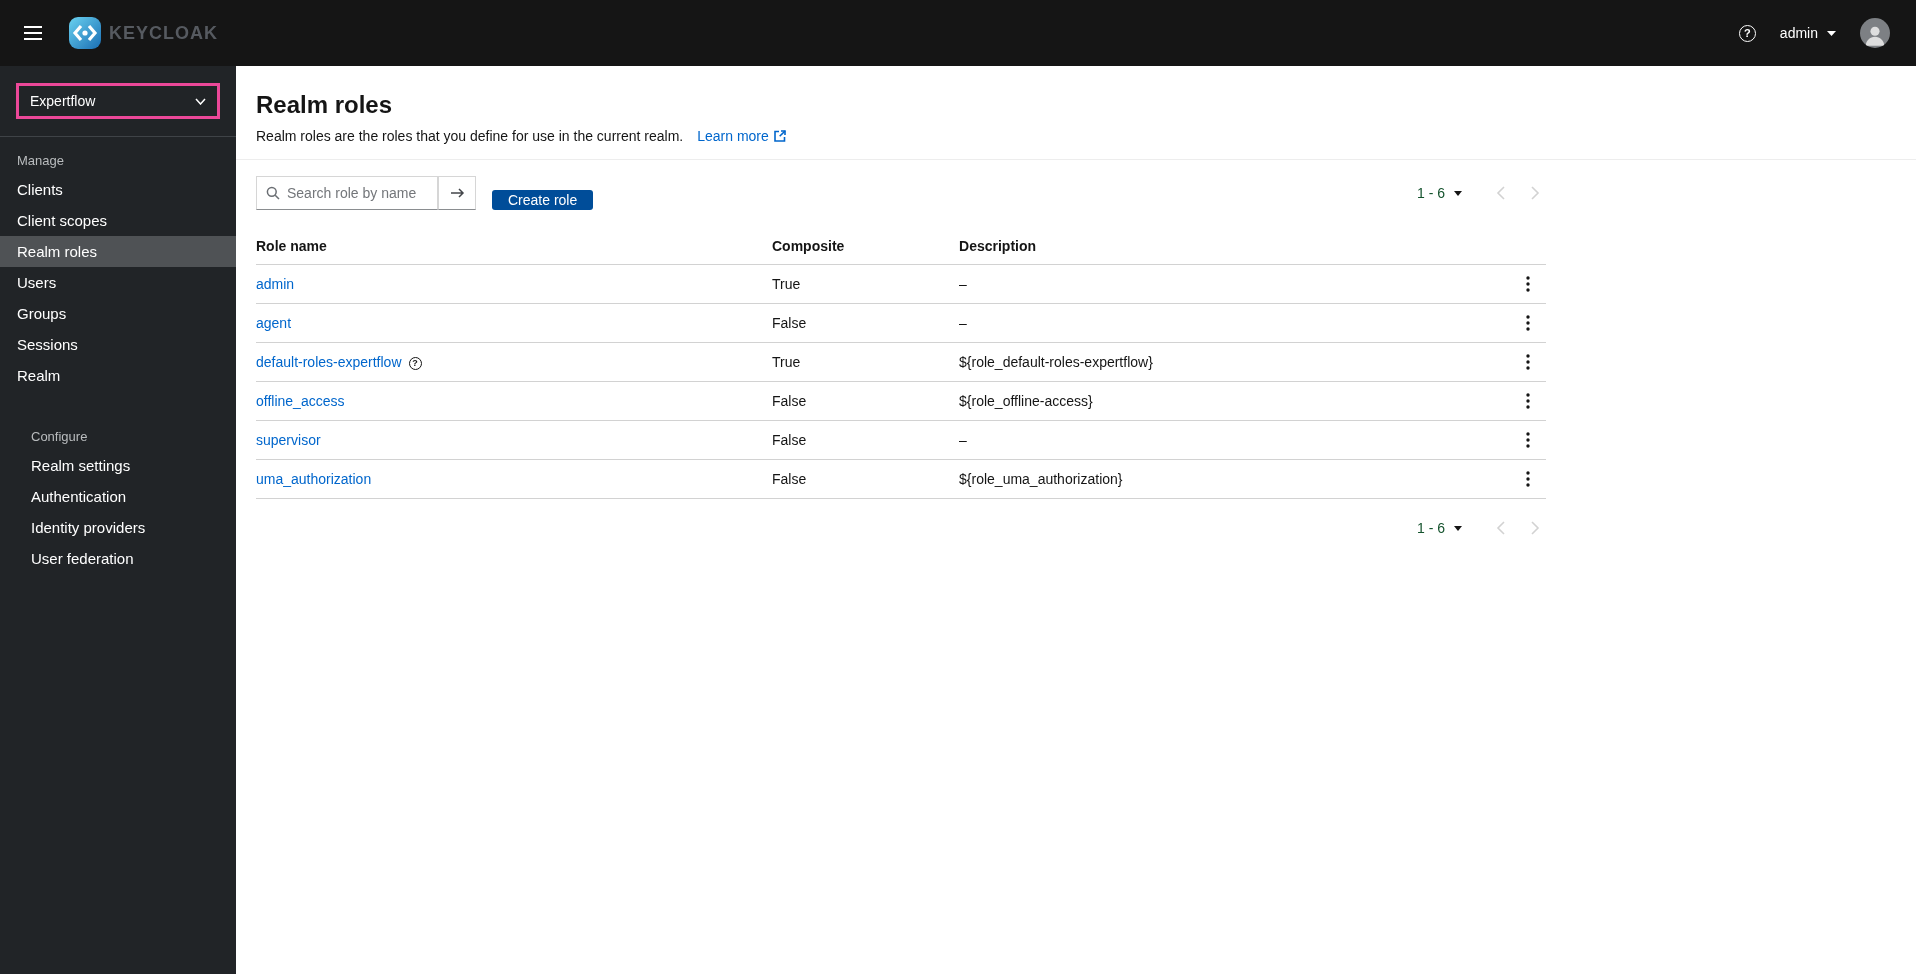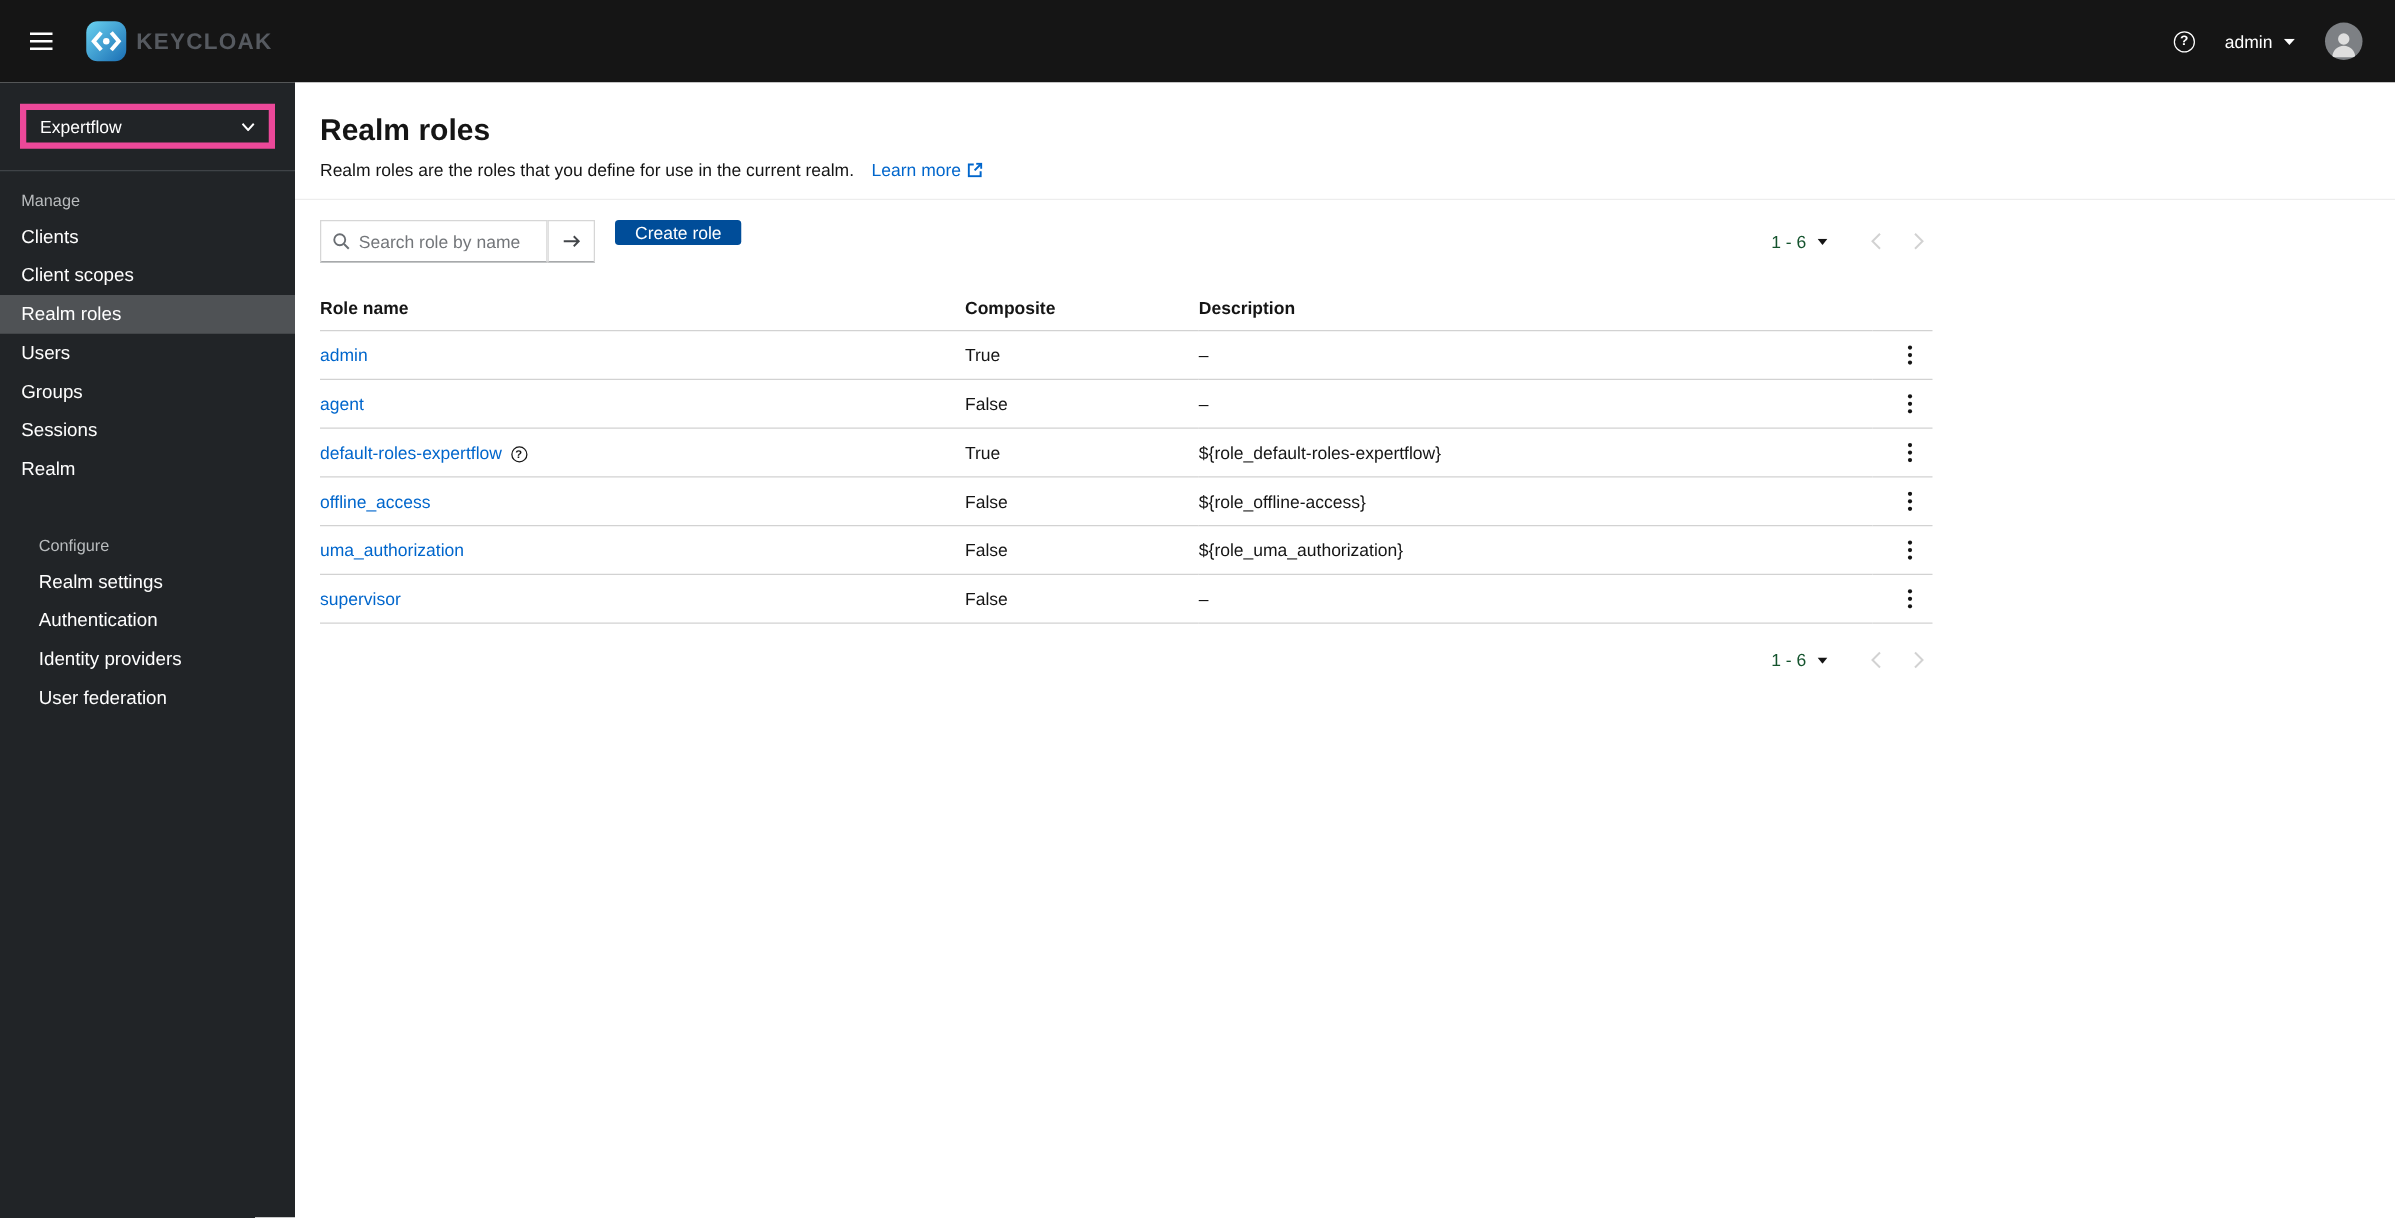--- a/index.html
+++ b/index.html
@@ -23,37 +23,37 @@
   .masthead-right { margin-left: auto; display: flex; align-items: center; gap: 24px; }
   .icon-btn { background: none; border: none; color: #fff; cursor: pointer; display: flex; align-items: center; }
   .q-circle { display: inline-flex; align-items: center; justify-content: center; border: 1.5px solid currentColor; border-radius: 50%; width: 17px; height: 17px; font-size: 11px; font-weight: bold; }
   .user-menu { background: none; border: none; color: #fff; font-size: 14px; font-family: inherit; display: flex; align-items: center; gap: 9px; cursor: pointer; }
   .avatar { width: 30px; height: 30px; border-radius: 50%; background: #7d8084; border: none; overflow: hidden; display: flex; align-items: flex-end; justify-content: center; cursor: pointer; padding: 0; }
 
   
   .layout { flex: 1; display: flex; min-height: 0; }
   .sidebar { width: 236px; flex: 0 0 236px; background: var(--sidebar-bg); color: #fff; overflow: hidden; }
   .realm-wrap { padding: 17px 16px; border-bottom: 1px solid #3f4347; }
-  .realm-selector { width: 100%; height: 36px; background: transparent; border: 5px solid #ec4899; color: #fff; display: flex; align-items: center; justify-content: space-between; padding: 0 11px; font-size: 14px; font-family: inherit; cursor: pointer; }
+  .realm-selector { width: 100%; height: 36px; background: transparent; border: 3px solid #ec4899; color: #fff; display: flex; align-items: center; justify-content: space-between; padding: 0 11px; font-size: 14px; font-family: inherit; cursor: pointer; }
   .nav-section { padding-top: 10px; }
   .nav-section + .nav-section { margin-top: 22px; padding-left: 14px; }
   .nav-title { font-size: 13px; font-weight: normal; color: #b9bcbe; padding: 6px 17px; }
   .nav-list { list-style: none; }
   .nav-item { padding: 7px 17px; font-size: 15px; color: #fff; cursor: pointer; }
   .nav-item.active { background: var(--sidebar-active-bg); }
 
   
   .main { flex: 1; background: #fff; overflow: hidden; }
   .page-header { padding: 25px 24px 15px 20px; border-bottom: 1px solid #ededed; }
   .page-title { font-size: 24px; font-weight: 600; color: #151515; }
   .subtitle { margin-top: 9px; font-size: 14px; color: #151515; display: flex; align-items: center; }
   .learn-more { color: var(--accent); text-decoration: none; margin-left: 14px; display: inline-flex; align-items: center; gap: 5px; cursor: pointer; }
   .content { padding: 16px 20px 0 20px; max-width: 1330px; }
   .toolbar { display: flex; align-items: center; justify-content: space-between; margin-bottom: 18px; }
-  .toolbar-left { display: flex; align-items: flex-start; }
+  .toolbar-left { display: flex; align-items: flex-end; }
   .search-group { display: flex; height: 34px; }
   .search-box { display: flex; align-items: center; gap: 7px; width: 182px; background: #fff; border: 1px solid #d6d6d6; border-bottom-color: #8a8d90; padding: 0 9px; }
   .search-icon { color: #6a6e73; display: flex; }
   .search-input { border: none; outline: none; flex: 1; min-width: 0; font-size: 14px; font-family: inherit; color: #151515; background: transparent; }
   .search-input::placeholder { color: #73767a; }
   .search-submit { width: 38px; background: #fff; border: 1px solid #d6d6d6; border-bottom-color: #8a8d90; color: #43464a; cursor: pointer; display: flex; align-items: center; justify-content: center; }
   .btn-primary { margin-left: 16px; height: 20px; padding: 0 16px; background: var(--primary-button); color: #fff; border: none; border-radius: 3px; font-size: 14px; font-family: inherit; cursor: pointer; }
 
   
   .pagination { display: flex; align-items: center; }
@@ -268,35 +268,35 @@
               <td>${role_offline-access}</td>
               <td class="kebab-cell"><button class="kebab-btn">
                     <svg width="4" height="16" viewBox="0 0 4 16">
                       <circle cx="2" cy="2" r="1.7" fill="currentColor"></circle>
                       <circle cx="2" cy="8" r="1.7" fill="currentColor"></circle>
                       <circle cx="2" cy="14" r="1.7" fill="currentColor"></circle>
                     </svg>
                   </button></td>
             </tr>
             <tr>
+              <td><a class="role-link">supervisor</a></td>
+              <td>False</td>
+              <td>–</td>
+              <td class="kebab-cell"><button class="kebab-btn">
+                    <svg width="4" height="16" viewBox="0 0 4 16">
+                      <circle cx="2" cy="2" r="1.7" fill="currentColor"></circle>
+                      <circle cx="2" cy="8" r="1.7" fill="currentColor"></circle>
+                      <circle cx="2" cy="14" r="1.7" fill="currentColor"></circle>
+                    </svg>
+                  </button></td>
+            </tr>
+            <tr>
               <td><a class="role-link">uma_authorization</a></td>
               <td>False</td>
               <td>${role_uma_authorization}</td>
-              <td class="kebab-cell"><button class="kebab-btn">
-                    <svg width="4" height="16" viewBox="0 0 4 16">
-                      <circle cx="2" cy="2" r="1.7" fill="currentColor"></circle>
-                      <circle cx="2" cy="8" r="1.7" fill="currentColor"></circle>
-                      <circle cx="2" cy="14" r="1.7" fill="currentColor"></circle>
-                    </svg>
-                  </button></td>
-            </tr>
-            <tr>
-              <td><a class="role-link">supervisor</a></td>
-              <td>False</td>
-              <td>–</td>
               <td class="kebab-cell"><button class="kebab-btn">
                     <svg width="4" height="16" viewBox="0 0 4 16">
                       <circle cx="2" cy="2" r="1.7" fill="currentColor"></circle>
                       <circle cx="2" cy="8" r="1.7" fill="currentColor"></circle>
                       <circle cx="2" cy="14" r="1.7" fill="currentColor"></circle>
                     </svg>
                   </button></td>
             </tr>
           </tbody>
         </table>

